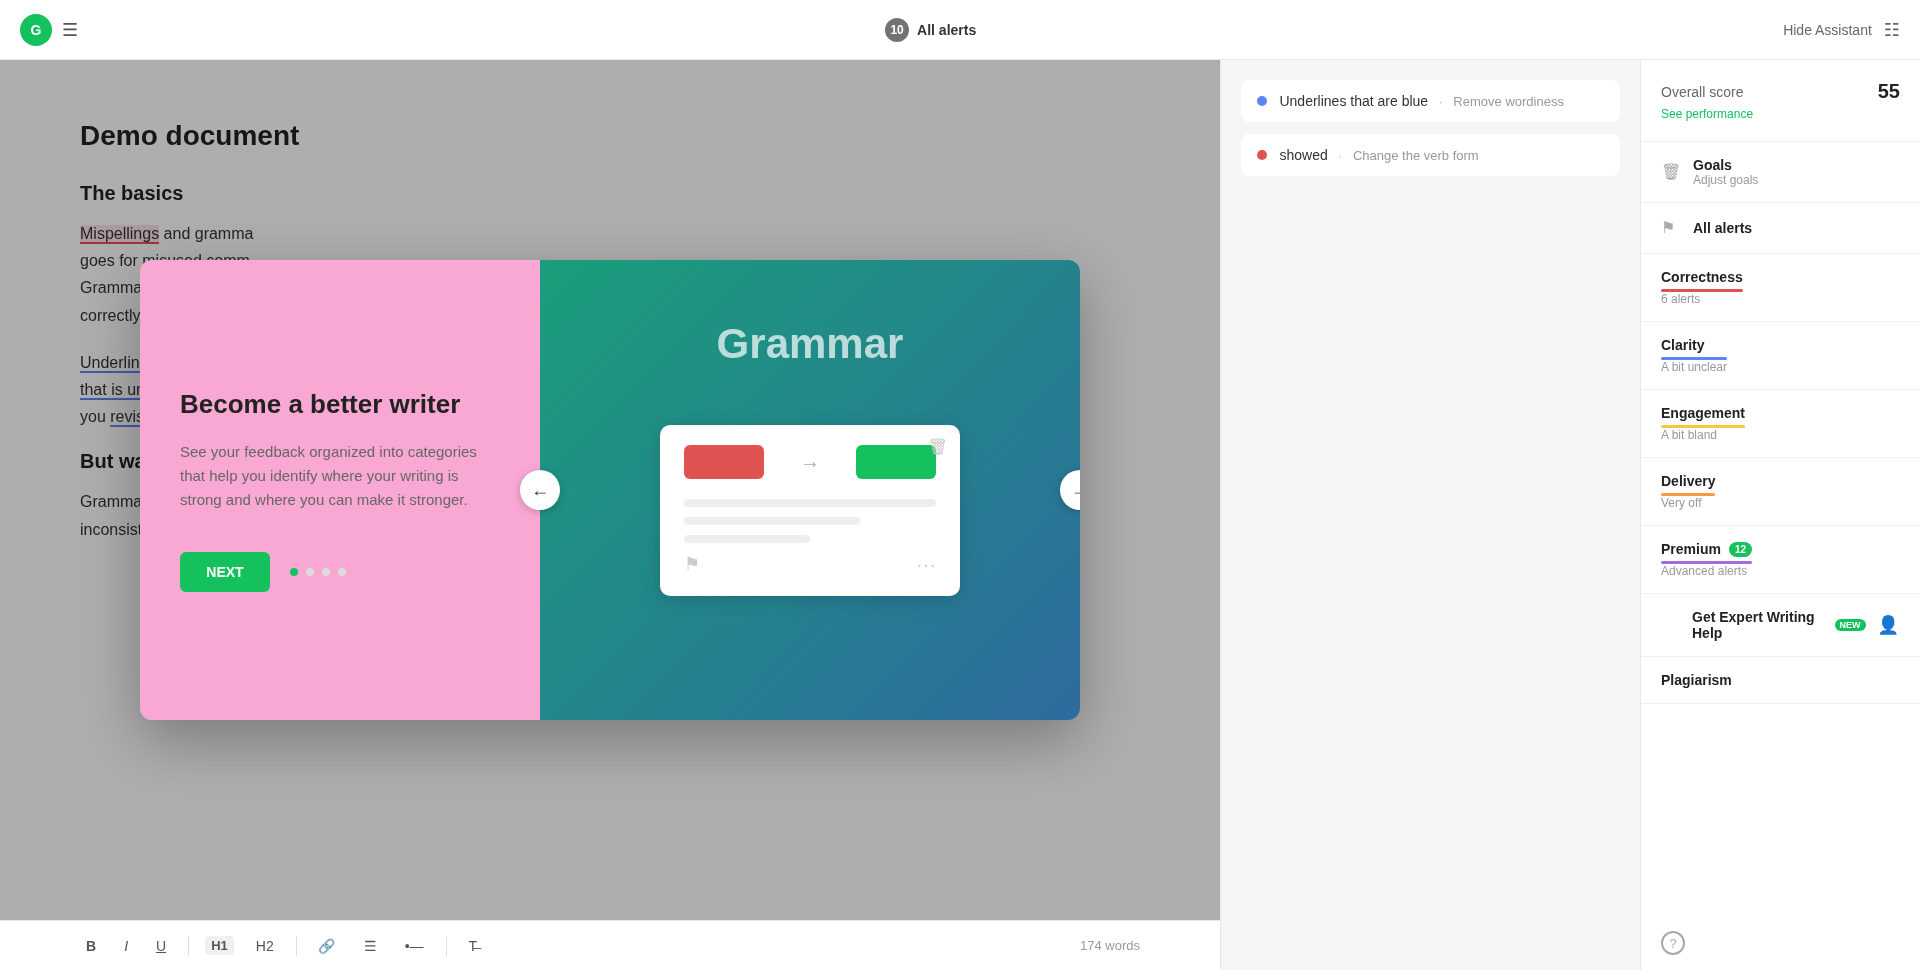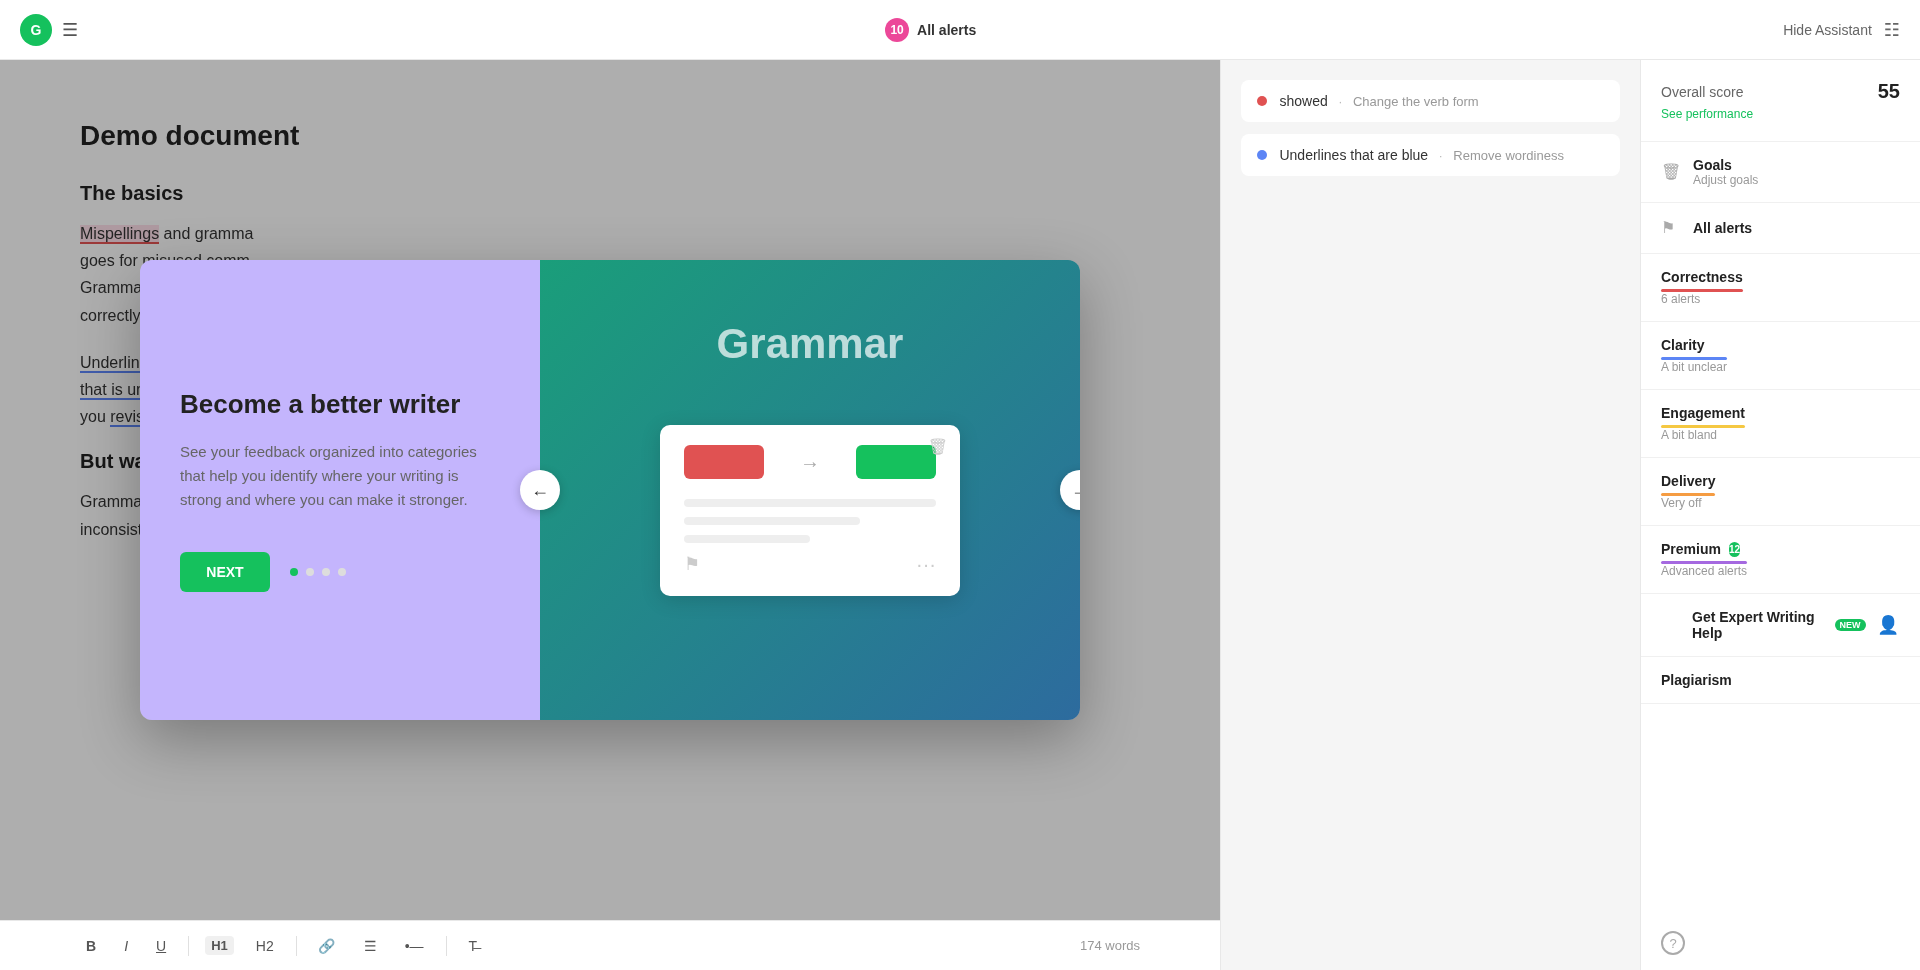--- a/index.html
+++ b/index.html
@@ -8,21 +8,21 @@
     
     .topbar {
       display: flex; align-items: center; justify-content: space-between;
       background: #fff; height: 60px; padding: 0 20px;
       border-bottom: 1px solid #e8e8e8; flex-shrink: 0;
     }
     .topbar-left { display: flex; align-items: center; gap: 10px; }
     .grammarly-logo { width: 32px; height: 32px; background: #15c15d; border-radius: 50%; display: flex; align-items: center; justify-content: center; color: white; font-weight: bold; font-size: 14px; }
     .hamburger { font-size: 18px; color: #555; cursor: pointer; }
     .topbar-center { display: flex; align-items: center; gap: 8px; }
-    .alert-badge { background: #ec4899; color: white; border-radius: 50%; width: 24px; height: 24px; display: flex; align-items: center; justify-content: center; font-size: 12px; font-weight: bold; }
+    .alert-badge { background: #737373; color: white; border-radius: 50%; width: 24px; height: 24px; display: flex; align-items: center; justify-content: center; font-size: 12px; font-weight: bold; }
     .topbar-right { display: flex; align-items: center; gap: 12px; }
     .hide-assistant-btn { font-size: 14px; color: #666; cursor: pointer; }
 
     
     .main-layout { display: flex; flex: 1; overflow: hidden; }
 
     
     .editor-area {
       flex: 1; background: #f9f9f9; padding: 60px 80px;
       overflow-y: auto; position: relative;
@@ -53,21 +53,21 @@
     .panel-text { }
     .panel-item-title { font-size: 14px; font-weight: 600; color: #222; }
     .panel-item-sub { font-size: 12px; color: #999; }
 
     .alert-bar-red { height: 3px; background: #e05252; border-radius: 2px; margin-top: 4px; width: 100%; }
     .alert-bar-blue { height: 3px; background: #5c85f5; border-radius: 2px; margin-top: 4px; width: 100%; }
     .alert-bar-yellow { height: 3px; background: #f5c842; border-radius: 2px; margin-top: 4px; width: 100%; }
     .alert-bar-orange { height: 3px; background: #f59c42; border-radius: 2px; margin-top: 4px; width: 100%; }
     .alert-bar-purple { height: 3px; background: #a569e0; border-radius: 2px; margin-top: 4px; width: 100%; }
 
-    .premium-badge { background: #15c15d; color: white; font-size: 10px; font-weight: bold; border-radius: 10px; padding: 2px 0; }
+    .premium-badge { background: #15c15d; color: white; font-size: 10px; font-weight: bold; border-radius: 10px; padding: 2px 6px; }
 
     
     .middle-panel {
       width: 420px; background: #f5f5f5; border-left: 1px solid #e8e8e8;
       display: flex; flex-direction: column; overflow-y: auto; padding: 20px;
     }
     .alert-item { background: white; border-radius: 8px; padding: 12px 16px; margin-bottom: 12px; }
     .alert-dot { width: 10px; height: 10px; border-radius: 50%; background: #e05252; display: inline-block; margin-right: 8px; }
     .alert-text { font-size: 14px; color: #333; }
     .alert-action { font-size: 13px; color: #999; }
@@ -76,21 +76,21 @@
     .modal-overlay {
       position: absolute; top: 0; left: 0; right: 0; bottom: 0;
       background: rgba(0,0,0,0.3); display: flex; align-items: center; justify-content: center;
       z-index: 100;
     }
     .modal {
       display: flex; width: 940px; height: 460px; border-radius: 12px; overflow: hidden;
       box-shadow: 0 20px 60px rgba(0,0,0,0.3);
     }
     .modal-left {
-      width: 400px; background: #c4b5fd; padding: 50px 40px; display: flex; flex-direction: column; justify-content: center;
+      width: 400px; background: #f9a8d4; padding: 50px 40px; display: flex; flex-direction: column; justify-content: center;
     }
     .modal-right {
       flex: 1; background: linear-gradient(135deg, #1a9e7a 0%, #2d6b9e 100%);
       display: flex; align-items: center; justify-content: center; position: relative;
     }
     .modal-title { font-size: 26px; font-weight: bold; color: #222; margin-bottom: 20px; }
     .modal-desc { font-size: 15px; color: #666; line-height: 1.6; margin-bottom: 40px; }
     .modal-next-btn {
       background: #15c15d; color: white; border: none; border-radius: 6px;
       padding: 12px 24px; font-size: 14px; font-weight: bold; cursor: pointer;
@@ -246,30 +246,30 @@
         <span class="toolbar-btn">•—</span>
         <div class="toolbar-separator"></div>
         <span class="toolbar-btn">T̶</span>
         <span class="word-count">174 words</span>
       </div>
     </div>
   </div>
 
   <div class="middle-panel">
     <div class="alert-item">
+      <span class="alert-dot" style="background:#5c85f5;"></span>
+      <span class="alert-text">Underlines that are blue</span>
+      <span style="color:#bbb;font-size:13px;margin:0 6px;">·</span>
+      <span class="alert-action">Remove wordiness</span>
+    </div>
+    <div class="alert-item">
       <span class="alert-dot"></span>
       <span class="alert-text">showed</span>
       <span style="color:#bbb;font-size:13px;margin:0 6px;">·</span>
       <span class="alert-action">Change the verb form</span>
-    </div>
-    <div class="alert-item">
-      <span class="alert-dot" style="background:#5c85f5;"></span>
-      <span class="alert-text">Underlines that are blue</span>
-      <span style="color:#bbb;font-size:13px;margin:0 6px;">·</span>
-      <span class="alert-action">Remove wordiness</span>
     </div>
   </div>
 
   <div class="right-panel">
 
     <div class="score-section">
       <div class="score-row">
         <span class="score-label">Overall score</span>
         <span class="score-value">55</span>
       </div>

